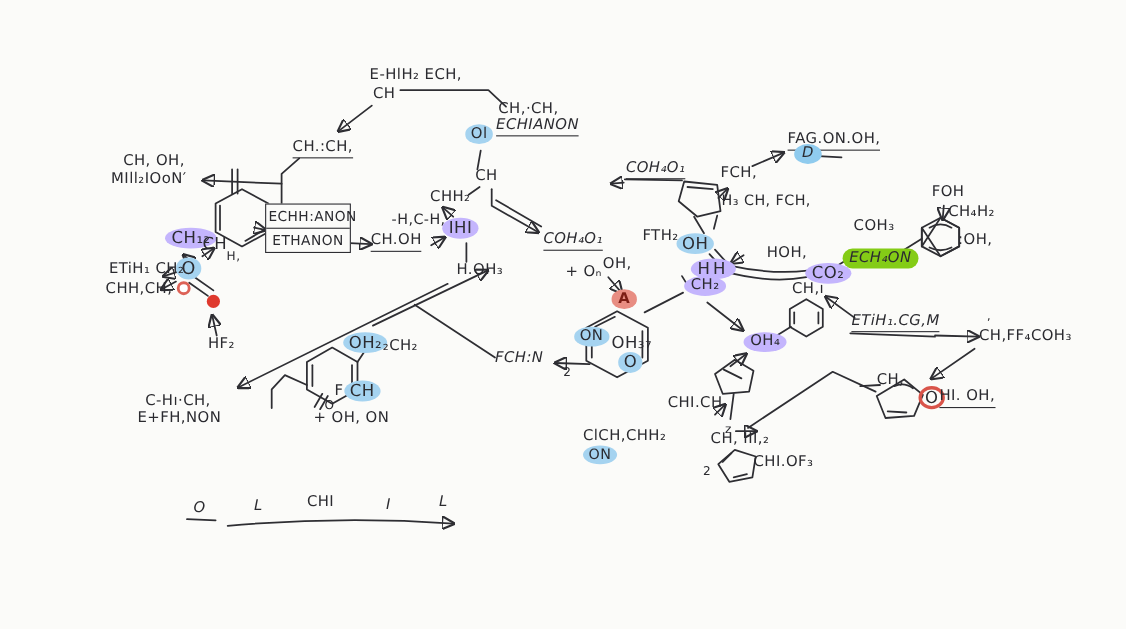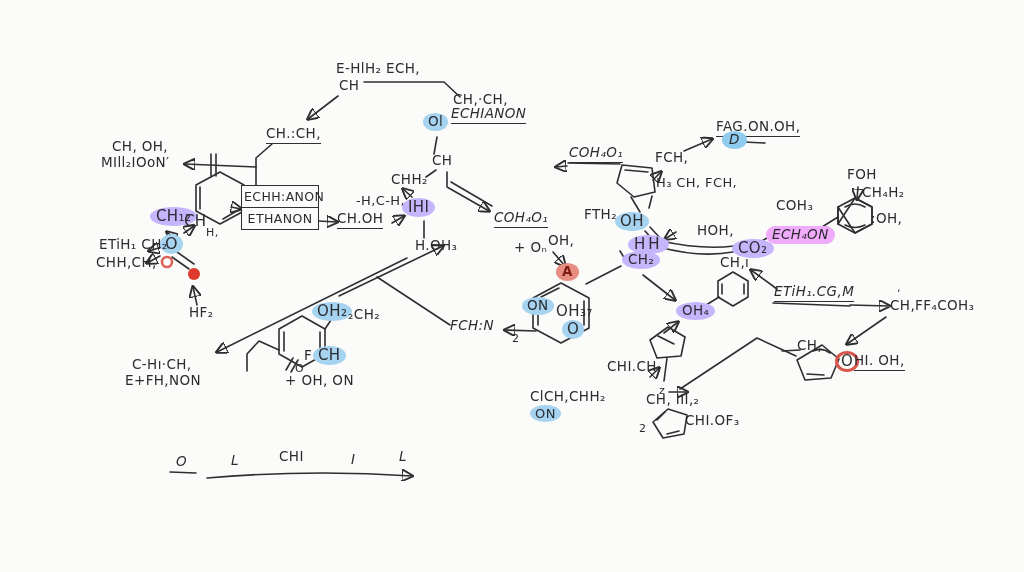--- a/index.html
+++ b/index.html
@@ -8,21 +8,21 @@
     background:#fbfbf9;overflow:hidden;
     font-family:"DejaVu Sans",sans-serif;color:#2b2b30;
   }
   #lines{position:absolute;left:0;top:0;width:1024px;height:572px;}
   #lines path,#lines line,#lines polygon.ring{stroke:#2e2e33;stroke-width:1.6;fill:none;stroke-linecap:round;stroke-linejoin:round;}
   .lb{position:absolute;white-space:nowrap;font-size:13.5px;letter-spacing:.4px;line-height:1;}
   .fs11{font-size:11px}.fs12{font-size:13px}.fs15{font-size:15px}.fs16{font-size:16px}
   .it{font-style:italic}
   .und{border-bottom:1.6px solid #2e2e33;padding-bottom:2px;}
   .hl-y{background:#c4b5fd;border-radius:55%;padding:2px 6px;}
-  .hl-pill{background:#f0abfc;border-radius:10px;padding:2px 6px;}
+  .hl-pill{background:#84cc16;border-radius:10px;padding:2px 6px;}
   .hl-b{background:#a5d3f0;border-radius:50%;padding:2px 5px;}
   .hl-r{background:#e88d82;border-radius:50%;padding:2px 6px;color:#7c1d14;font-weight:bold;}
   .hl-bd{background:#8fcbee;border-radius:50%;padding:2px 7px;font-style:italic;}
   .hl-ro{border:3px solid #d9544a;border-radius:50%;padding:0 3px;}
   .box{
     position:absolute;left:241px;top:185px;width:76px;border:1.7px solid #2e2e33;
     background:#fbfbf9;text-align:center;font-size:12.5px;letter-spacing:.4px;
   }
   .box .row{padding:3px 2px;}
   .box .row:first-child{border-bottom:1.5px solid #2e2e33;}

